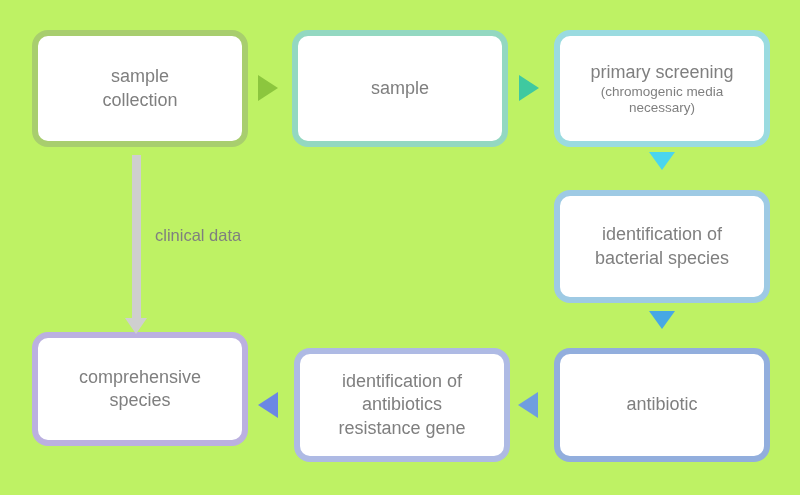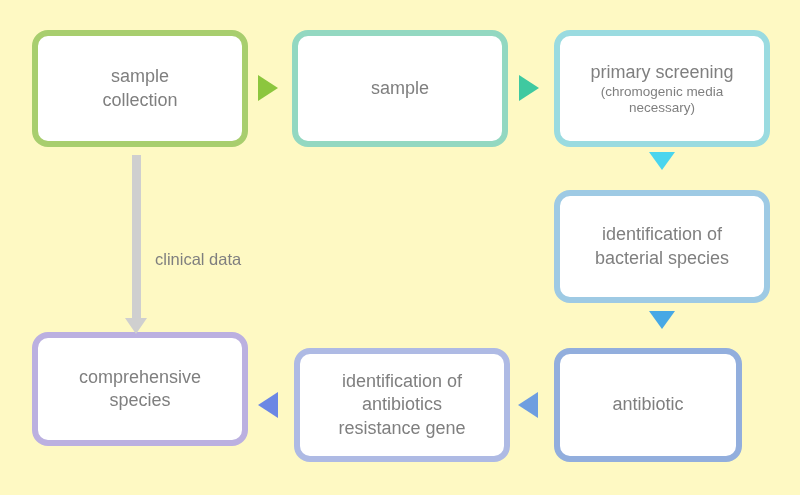--- a/index.html
+++ b/index.html
@@ -87,21 +87,21 @@
   .edge-label {
     position: absolute;
     font-size: 16.5px;
     color: #7f7f7f;
     white-space: nowrap;
   }
 </style>
 </head>
 <body>
 
-<div id="canvas" style="width: 800px; height: 495px; background: #fef9c3;">
+<div id="canvas" style="width: 800px; height: 495px; background: #bef264;">
 
   <div class="node" id="n0" style="left: 32px; top: 30px; width: 216px; height: 117px; border-color: rgb(168, 206, 110); color: rgb(127, 127, 127);">
     <span class="line node-main">sample</span>
     <span class="line node-main">collection</span>
   </div>
 
   <div class="node" id="n1" style="left: 292px; top: 30px; width: 216px; height: 117px; border-color: rgb(147, 216, 193); color: rgb(127, 127, 127);">
     <span class="line node-main">sample</span>
   </div>
 
@@ -109,21 +109,21 @@
     <span class="line node-main">primary screening</span>
     <span class="line node-sub">(chromogenic media</span>
     <span class="line node-sub">necessary)</span>
   </div>
 
   <div class="node" id="n3" style="left: 554px; top: 190px; width: 216px; height: 113px; border-color: rgb(158, 202, 228); color: rgb(127, 127, 127);">
     <span class="line node-main">identification of</span>
     <span class="line node-main">bacterial species</span>
   </div>
 
-  <div class="node" id="n4" style="left: 554px; top: 348px; width: 188px; height: 114px; border-color: rgb(146, 174, 221); color: rgb(127, 127, 127);">
+  <div class="node" id="n4" style="left: 554px; top: 348px; width: 216px; height: 114px; border-color: rgb(146, 174, 221); color: rgb(127, 127, 127);">
     <span class="line node-main">antibiotic</span>
   </div>
 
   <div class="node" id="n5" style="left: 294px; top: 348px; width: 216px; height: 114px; border-color: rgb(174, 186, 228); color: rgb(127, 127, 127);">
     <span class="line node-main">identification of</span>
     <span class="line node-main">antibiotics</span>
     <span class="line node-main">resistance gene</span>
   </div>
 
   <div class="node" id="n6" style="left: 32px; top: 332px; width: 216px; height: 114px; border-color: rgb(187, 176, 224); color: rgb(127, 127, 127);">
@@ -133,15 +133,15 @@
 
   <div class="tri tri-right" id="a0" style="left: 258px; top: 75px; border-left-color: rgb(140, 198, 62);"></div>
   <div class="tri tri-right" id="a1" style="left: 519px; top: 75px; border-left-color: rgb(63, 201, 160);"></div>
   <div class="tri tri-down" id="a2" style="left: 649px; top: 152px; border-top-color: rgb(74, 213, 238);"></div>
   <div class="tri tri-down" id="a3" style="left: 649px; top: 311px; border-top-color: rgb(71, 168, 229);"></div>
   <div class="tri tri-left" id="a4" style="left: 518px; top: 392px; border-right-color: rgb(111, 158, 224);"></div>
   <div class="tri tri-left" id="a5" style="left: 258px; top: 392px; border-right-color: rgb(107, 135, 228);"></div>
 
   <div class="gray-shaft" id="e0shaft" style="left: 132px; top: 155px; width: 9px; height: 165px; background: rgb(207, 207, 207);"></div>
   <div class="gray-head" id="e0head" style="left: 125px; top: 318px; border-top-color: rgb(207, 207, 207);"></div>
-  <div class="edge-label" id="e0label" style="left: 155px; top: 250px; color: rgb(127, 127, 127);">clinical data</div>
+  <div class="edge-label" id="e0label" style="left: 155px; top: 226px; color: rgb(127, 127, 127);">clinical data</div>
 
 </div>
 
 </body></html>

